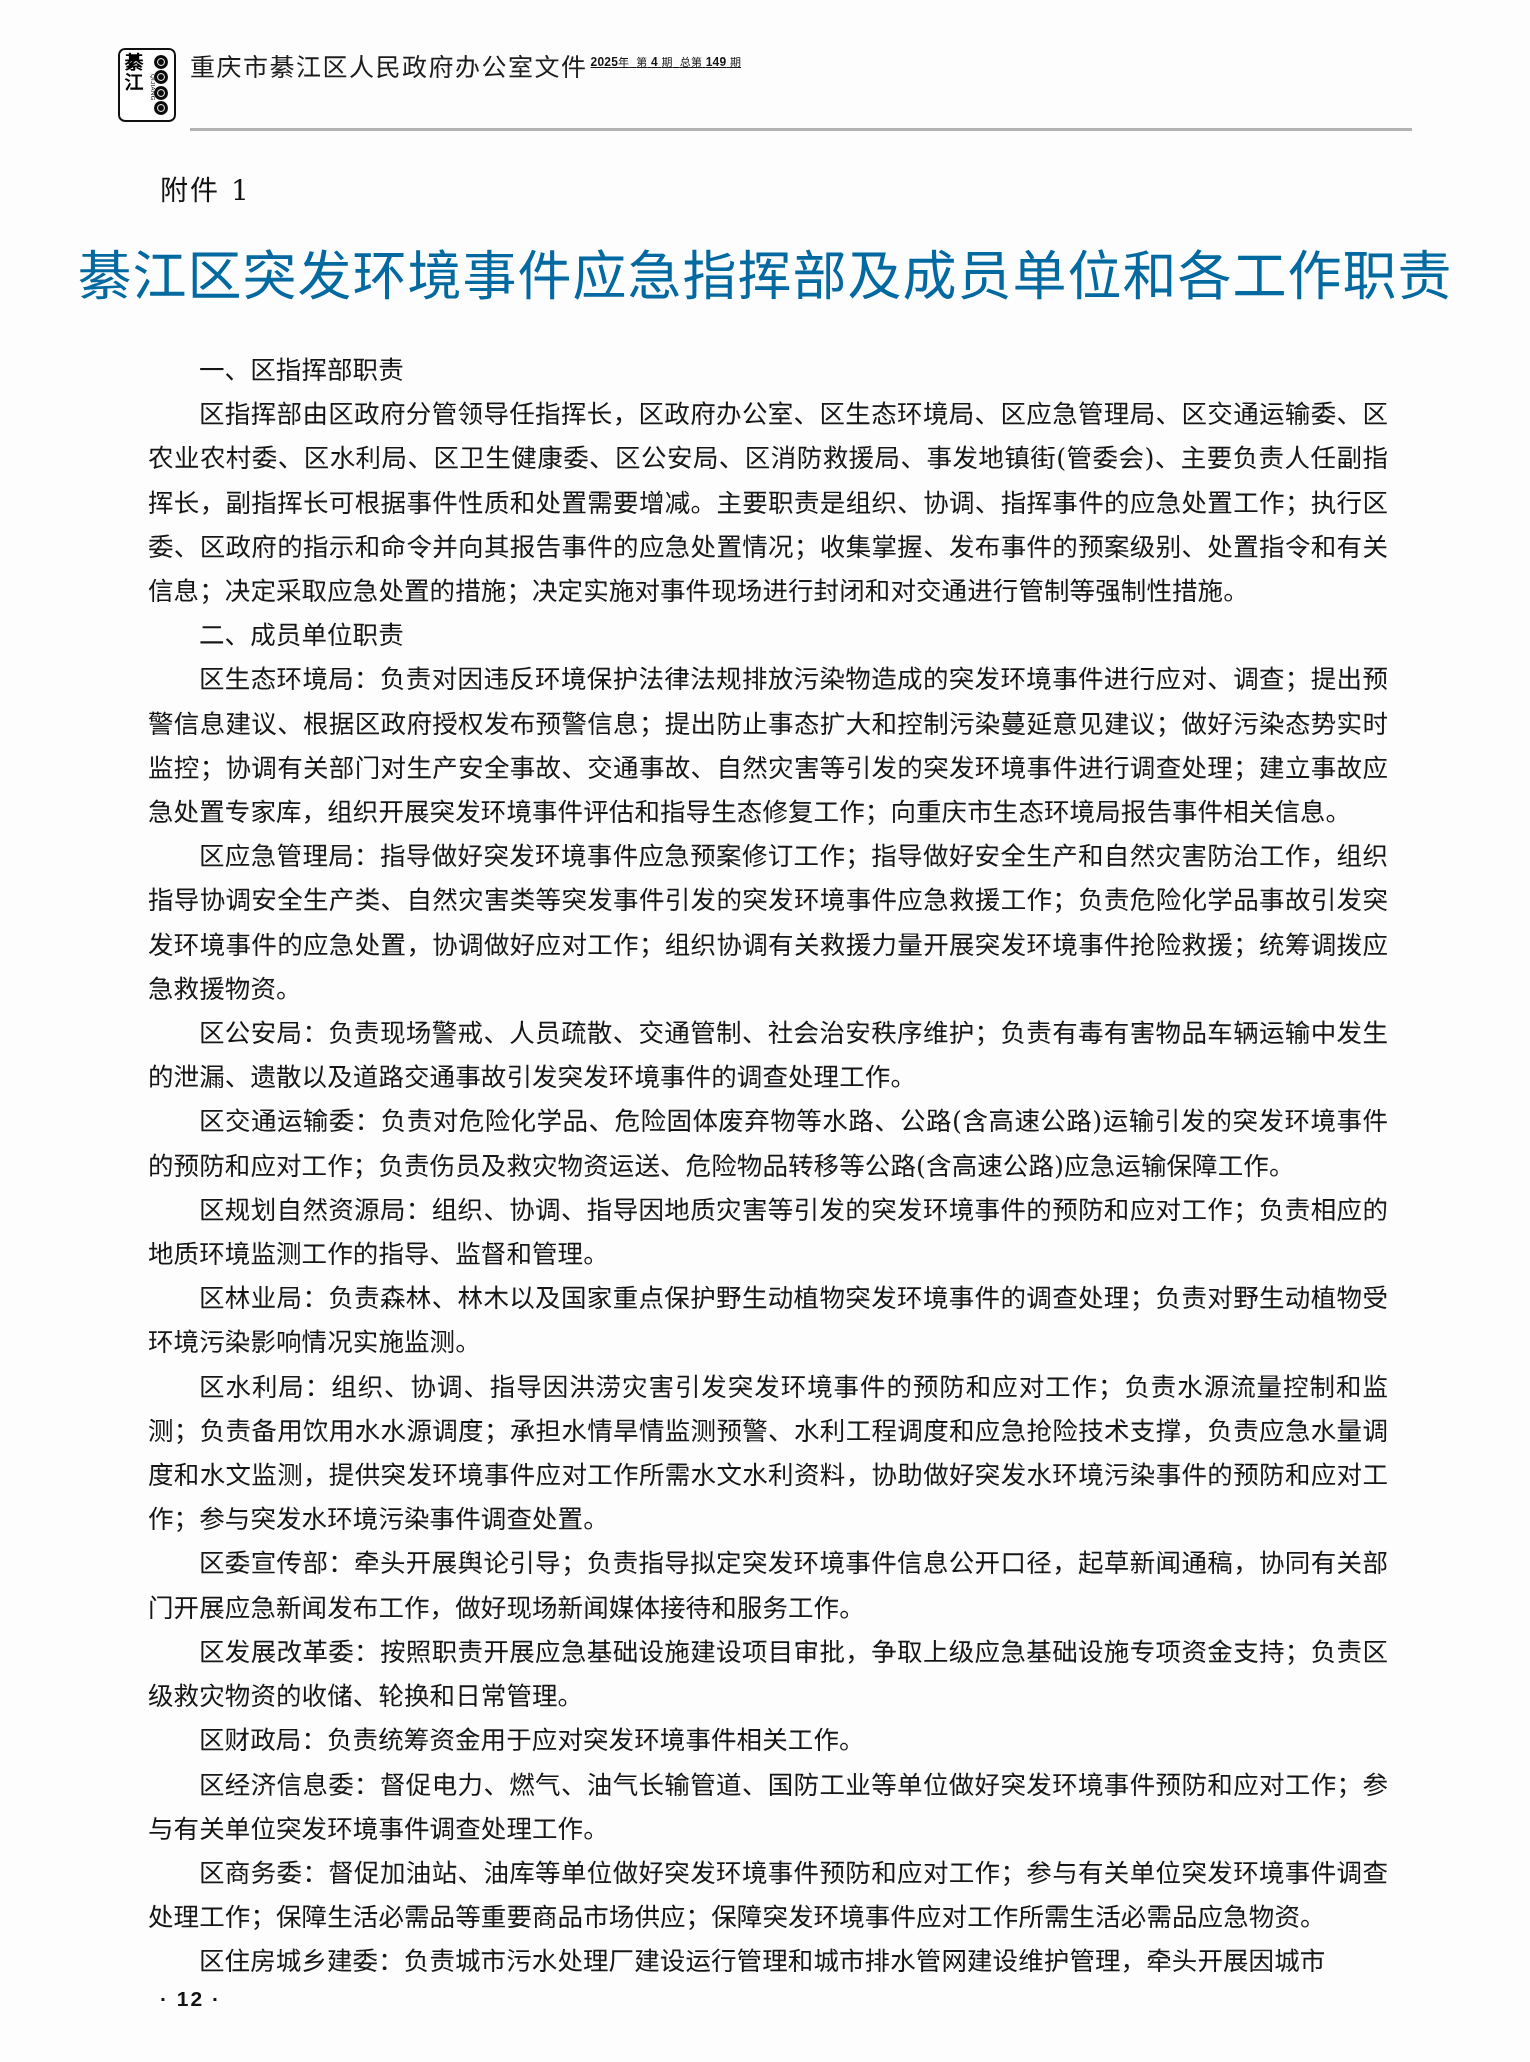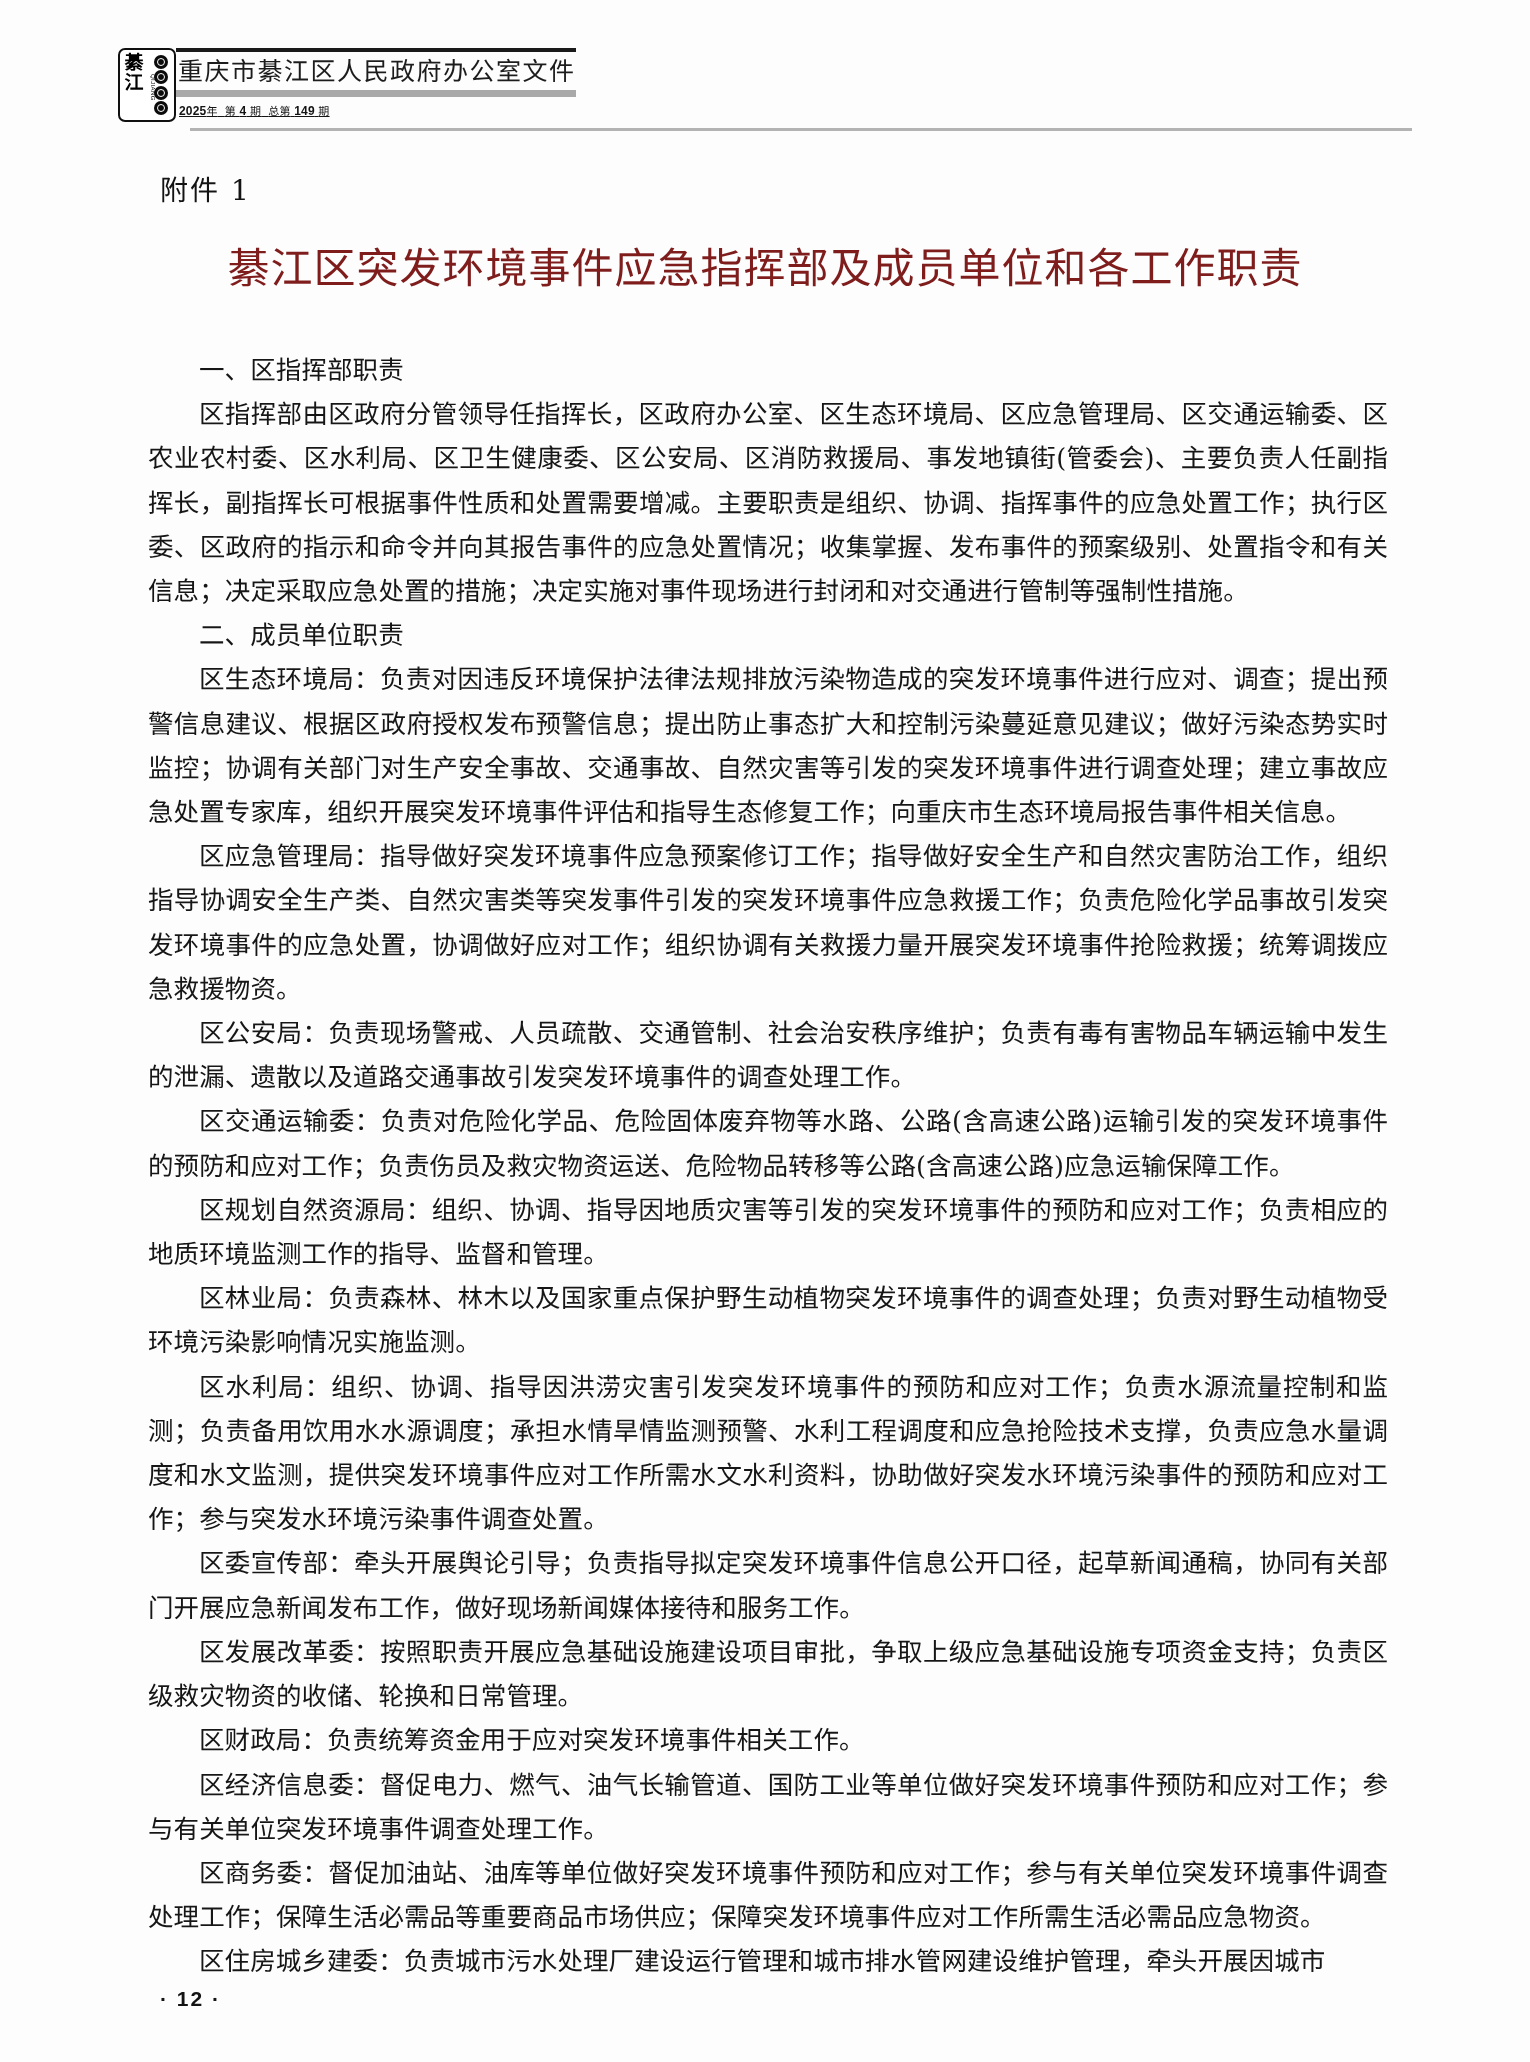--- a/index.html
+++ b/index.html
@@ -98,23 +98,23 @@
     position: absolute;
     left: 3px; top: 3px;
     width: 8px; height: 8px;
     border-radius: 50%;
     border: 1px solid #ffffff;
     box-sizing: border-box;
   }
 
   .masthead-right {
     flex: 1 1 auto;
-    margin-left: 0;
-    display: flex;
-    flex-direction: column;
+    margin-left: 12px;
+    display: flex;
+    flex-direction: row;
     justify-content: flex-start;
   }
   .rule-top {
     height: 4px;
     background: #1a1a1a;
     width: 100%;
   }
   .masthead-title {
     font-family: "DejaVu Serif", "Liberation Serif", serif;
     font-size: 25px;
@@ -165,24 +165,24 @@
     font-family: "DejaVu Serif", "Liberation Serif", serif;
   }
 
   
   .doc-title {
     position: absolute;
     left: 0;
     top: 214px;
     width: 1530px;
     text-align: center;
-    font-size: 42px;
+    font-size: 54px;
     line-height: 54px;
     letter-spacing: 1px;
-    color: #7f1d1d;
+    color: #0369a1;
     font-family: "DejaVu Serif", "Liberation Serif", serif;
     font-weight: 400;
   }
 
   
   .body-text {
     position: absolute;
     left: 148px;
     top: 300px;
     width: 1240px;

